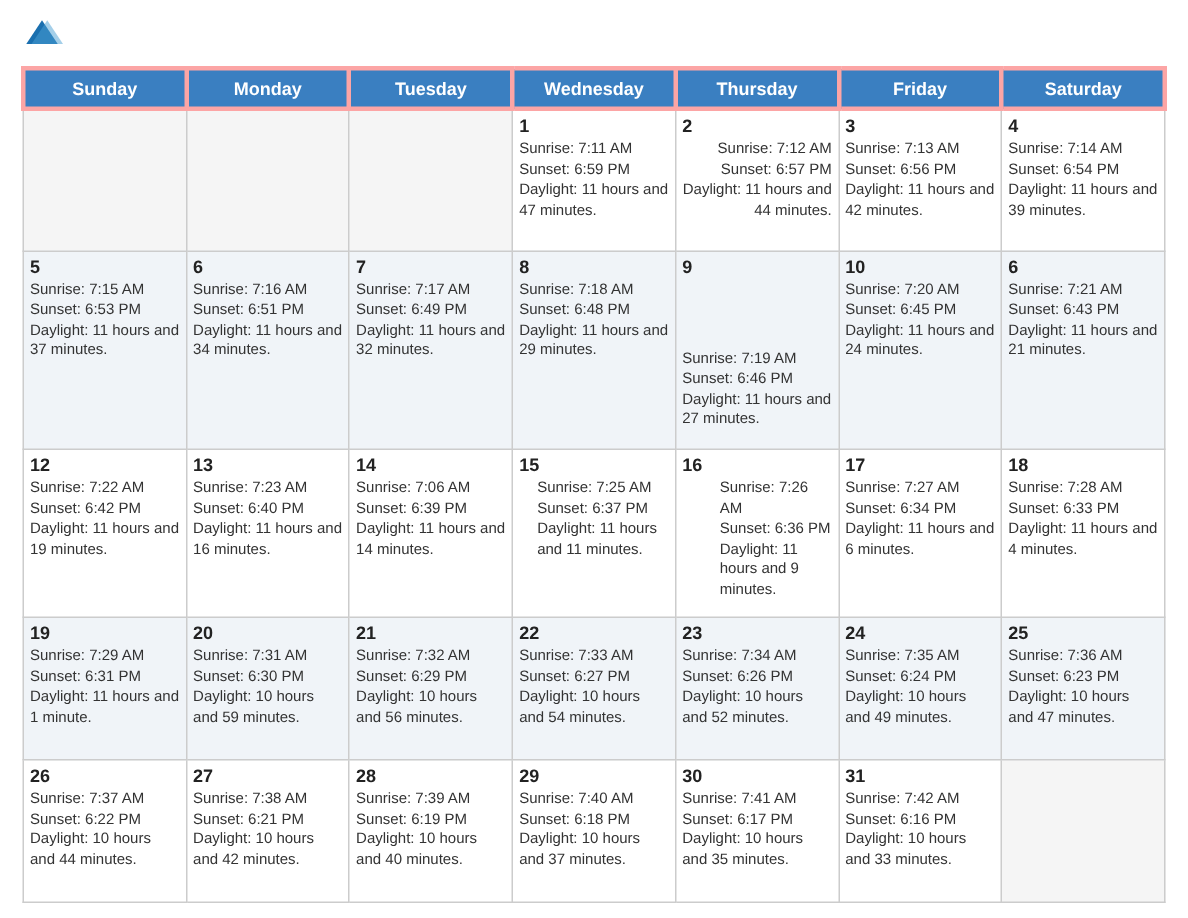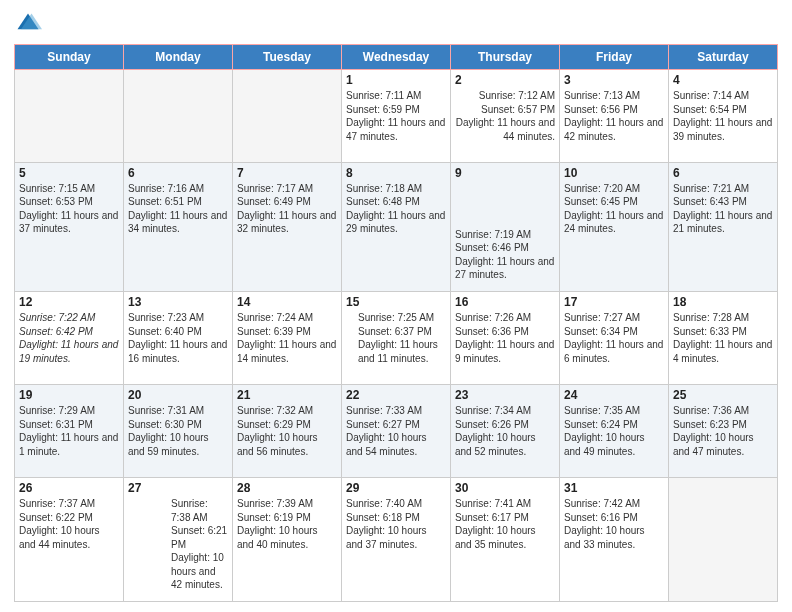--- a/index.html
+++ b/index.html
@@ -60,21 +60,21 @@
       table-layout: fixed;
       font-size: 10.5px;
     }
     .calendar th {
       background-color: #3a7fc1;
       color: #fff;
       text-align: center;
       padding: 5px 2px;
       font-size: 12px;
       font-weight: bold;
-      border: 1px solid #fca5a5;
+      border: 3px solid #fca5a5;
     }
     .calendar td {
       border: 1px solid #ccc;
       vertical-align: top;
       padding: 3px 4px;
       height: 88px;
       background: #fff;
     }
     .calendar td.empty {
       background: #f5f5f5;
@@ -198,45 +198,45 @@
           <td>
             <span class="day-number">6</span>
             <div class="day-info" style="white-space: pre-line;">Sunrise: 7:21 AM
 Sunset: 6:43 PM
 Daylight: 11 hours and 21 minutes.</div>
           </td>
         </tr>
         <tr>
           <td>
             <span class="day-number">12</span>
-            <div class="day-info" style="white-space: pre-line; font-style: italic;">Sunrise: 7:22 AM
+            <div class="day-info" style="white-space: pre-line;">Sunrise: 7:22 AM
 Sunset: 6:42 PM
 Daylight: 11 hours and 19 minutes.</div>
           </td>
           <td>
             <span class="day-number">13</span>
             <div class="day-info" style="white-space: pre-line;">Sunrise: 7:23 AM
 Sunset: 6:40 PM
 Daylight: 11 hours and 16 minutes.</div>
           </td>
           <td>
             <span class="day-number">14</span>
-            <div class="day-info" style="white-space: pre-line;">Sunrise: 7:24 AM
+            <div class="day-info" style="white-space: pre-line;">Sunrise: 7:06 AM
 Sunset: 6:39 PM
 Daylight: 11 hours and 14 minutes.</div>
           </td>
           <td>
             <span class="day-number">15</span>
             <div class="day-info" style="white-space: pre-line; margin-left: 12px;">Sunrise: 7:25 AM
 Sunset: 6:37 PM
 Daylight: 11 hours and 11 minutes.</div>
           </td>
           <td>
             <span class="day-number">16</span>
-            <div class="day-info" style="white-space: pre-line;">Sunrise: 7:26 AM
+            <div class="day-info" style="white-space: pre-line; margin-left: 25px;">Sunrise: 7:26 AM
 Sunset: 6:36 PM
 Daylight: 11 hours and 9 minutes.</div>
           </td>
           <td>
             <span class="day-number">17</span>
             <div class="day-info" style="white-space: pre-line;">Sunrise: 7:27 AM
 Sunset: 6:34 PM
 Daylight: 11 hours and 6 minutes.</div>
           </td>
           <td>
@@ -292,21 +292,21 @@
         </tr>
         <tr>
           <td>
             <span class="day-number">26</span>
             <div class="day-info" style="white-space: pre-line;">Sunrise: 7:37 AM
 Sunset: 6:22 PM
 Daylight: 10 hours and 44 minutes.</div>
           </td>
           <td>
             <span class="day-number">27</span>
-            <div class="day-info" style="white-space: pre-line; margin-left: 43px;">Sunrise: 7:38 AM
+            <div class="day-info" style="white-space: pre-line;">Sunrise: 7:38 AM
 Sunset: 6:21 PM
 Daylight: 10 hours and 42 minutes.</div>
           </td>
           <td>
             <span class="day-number">28</span>
             <div class="day-info" style="white-space: pre-line;">Sunrise: 7:39 AM
 Sunset: 6:19 PM
 Daylight: 10 hours and 40 minutes.</div>
           </td>
           <td>

